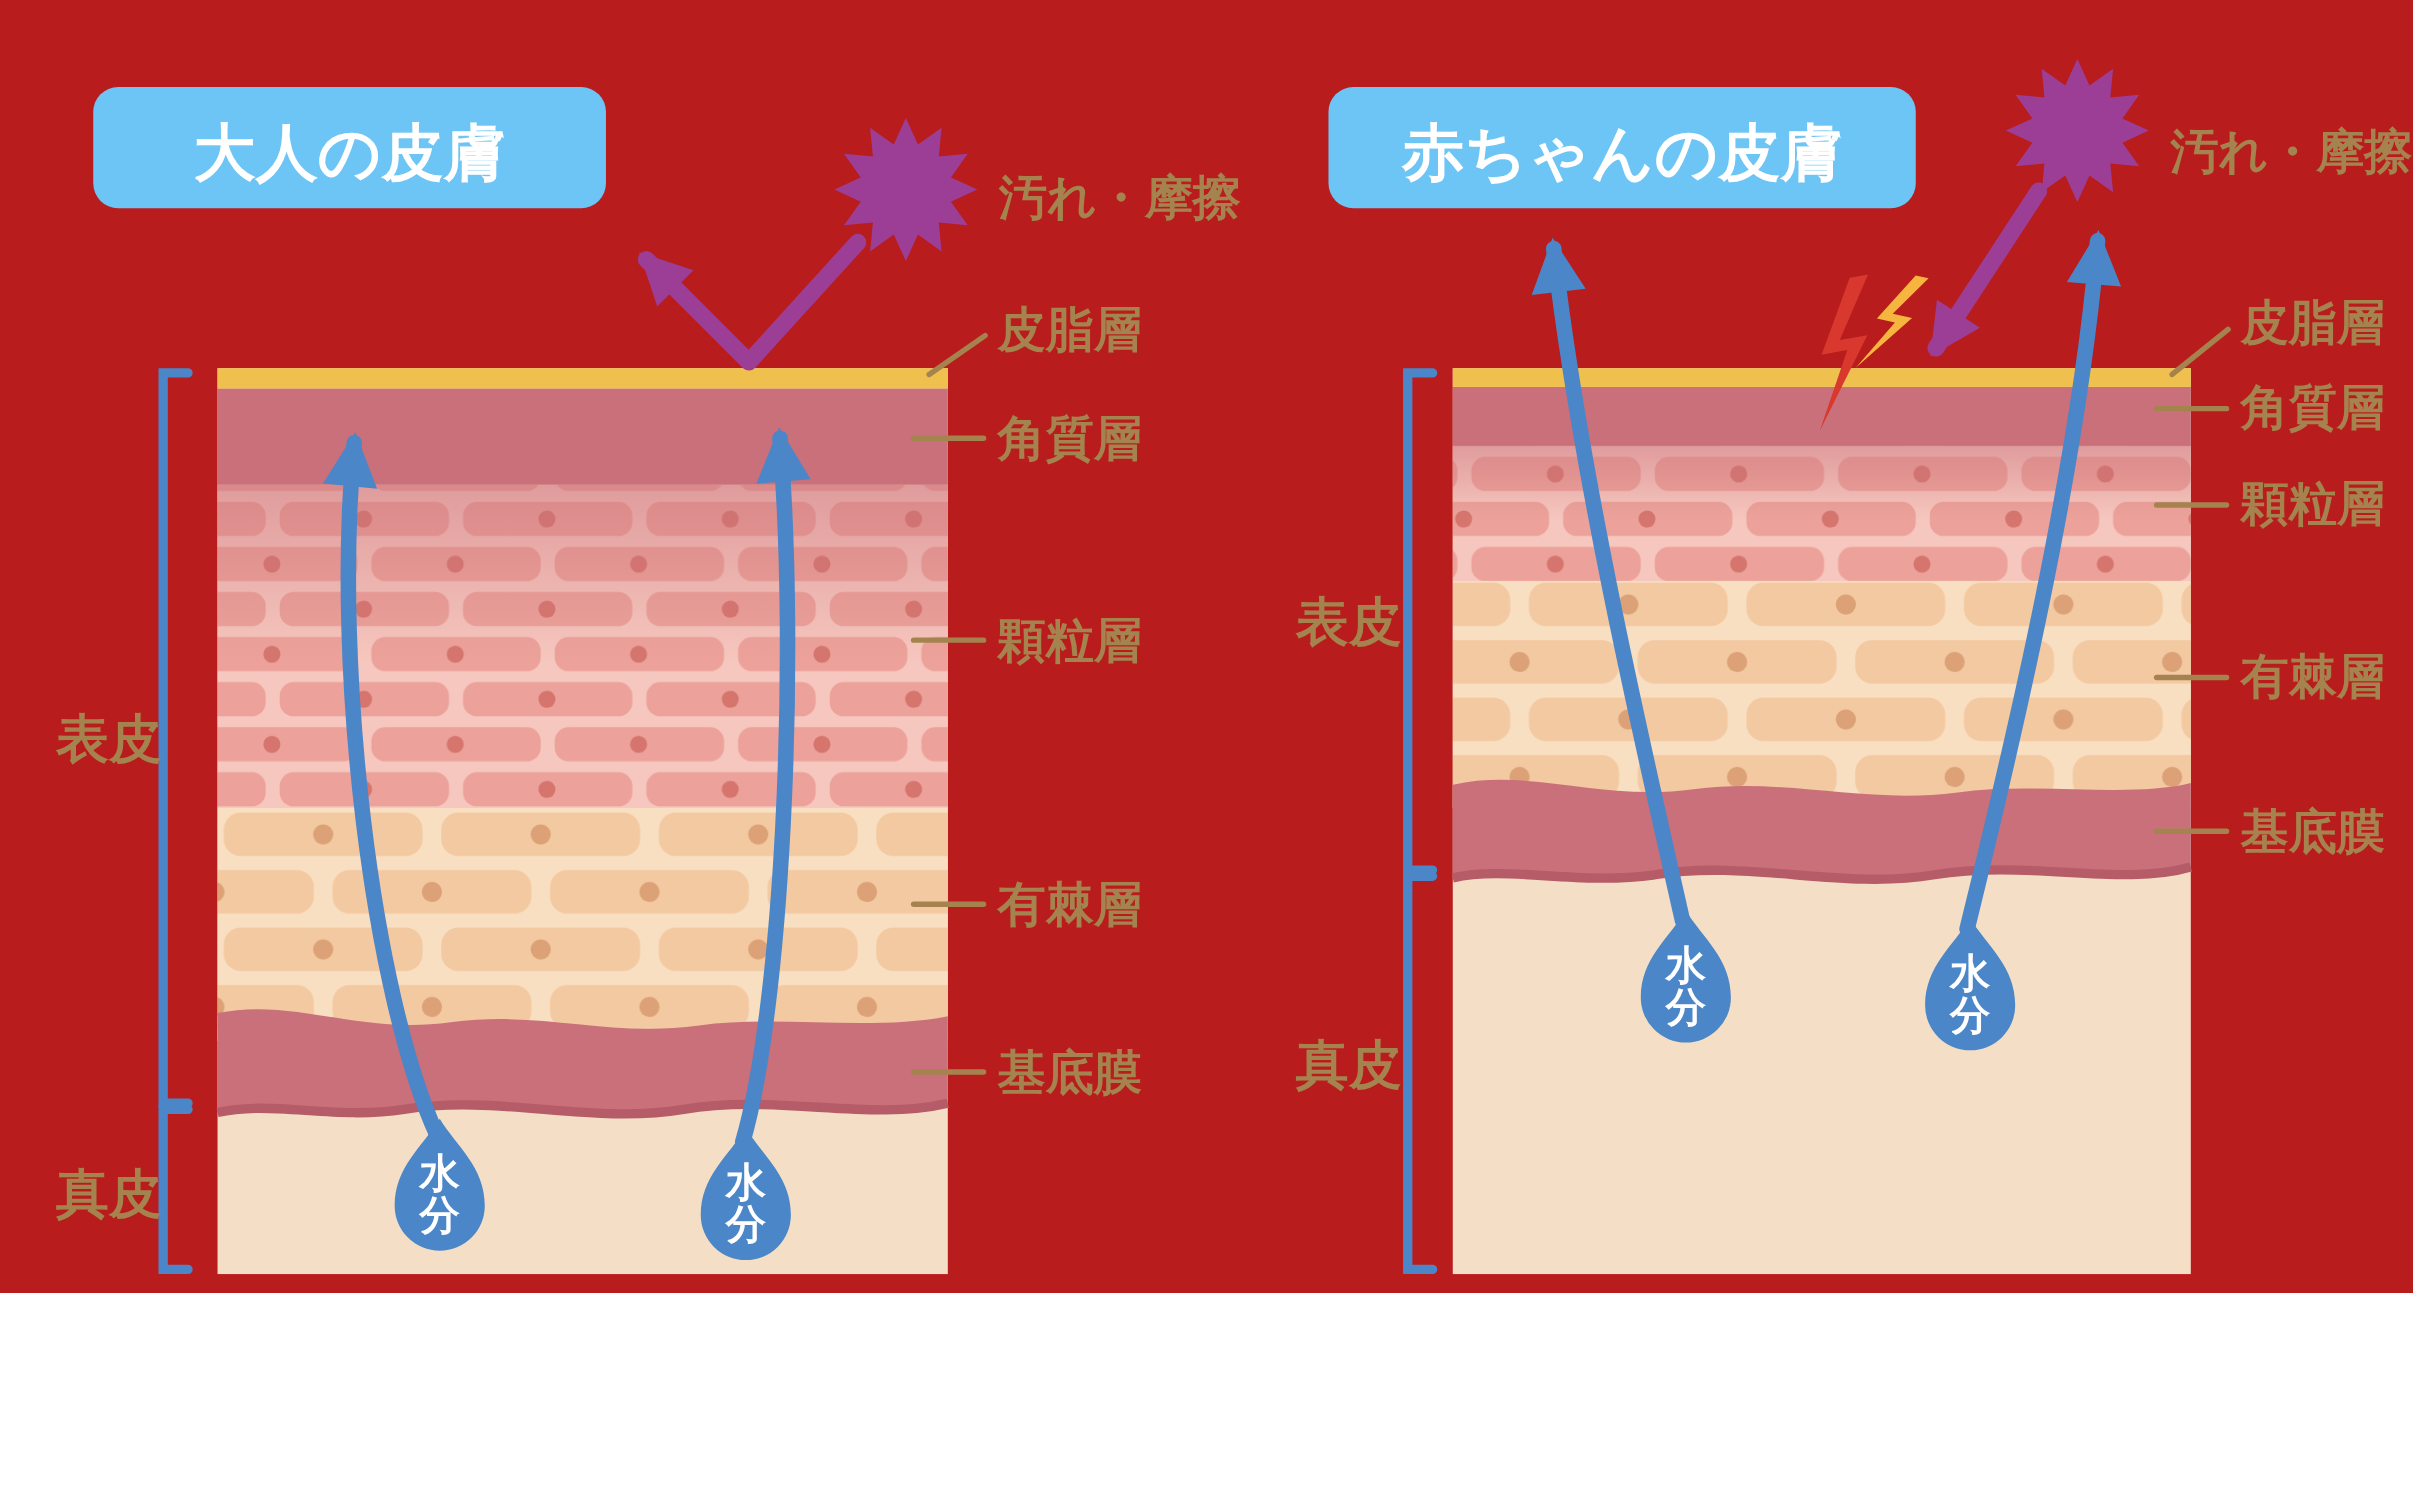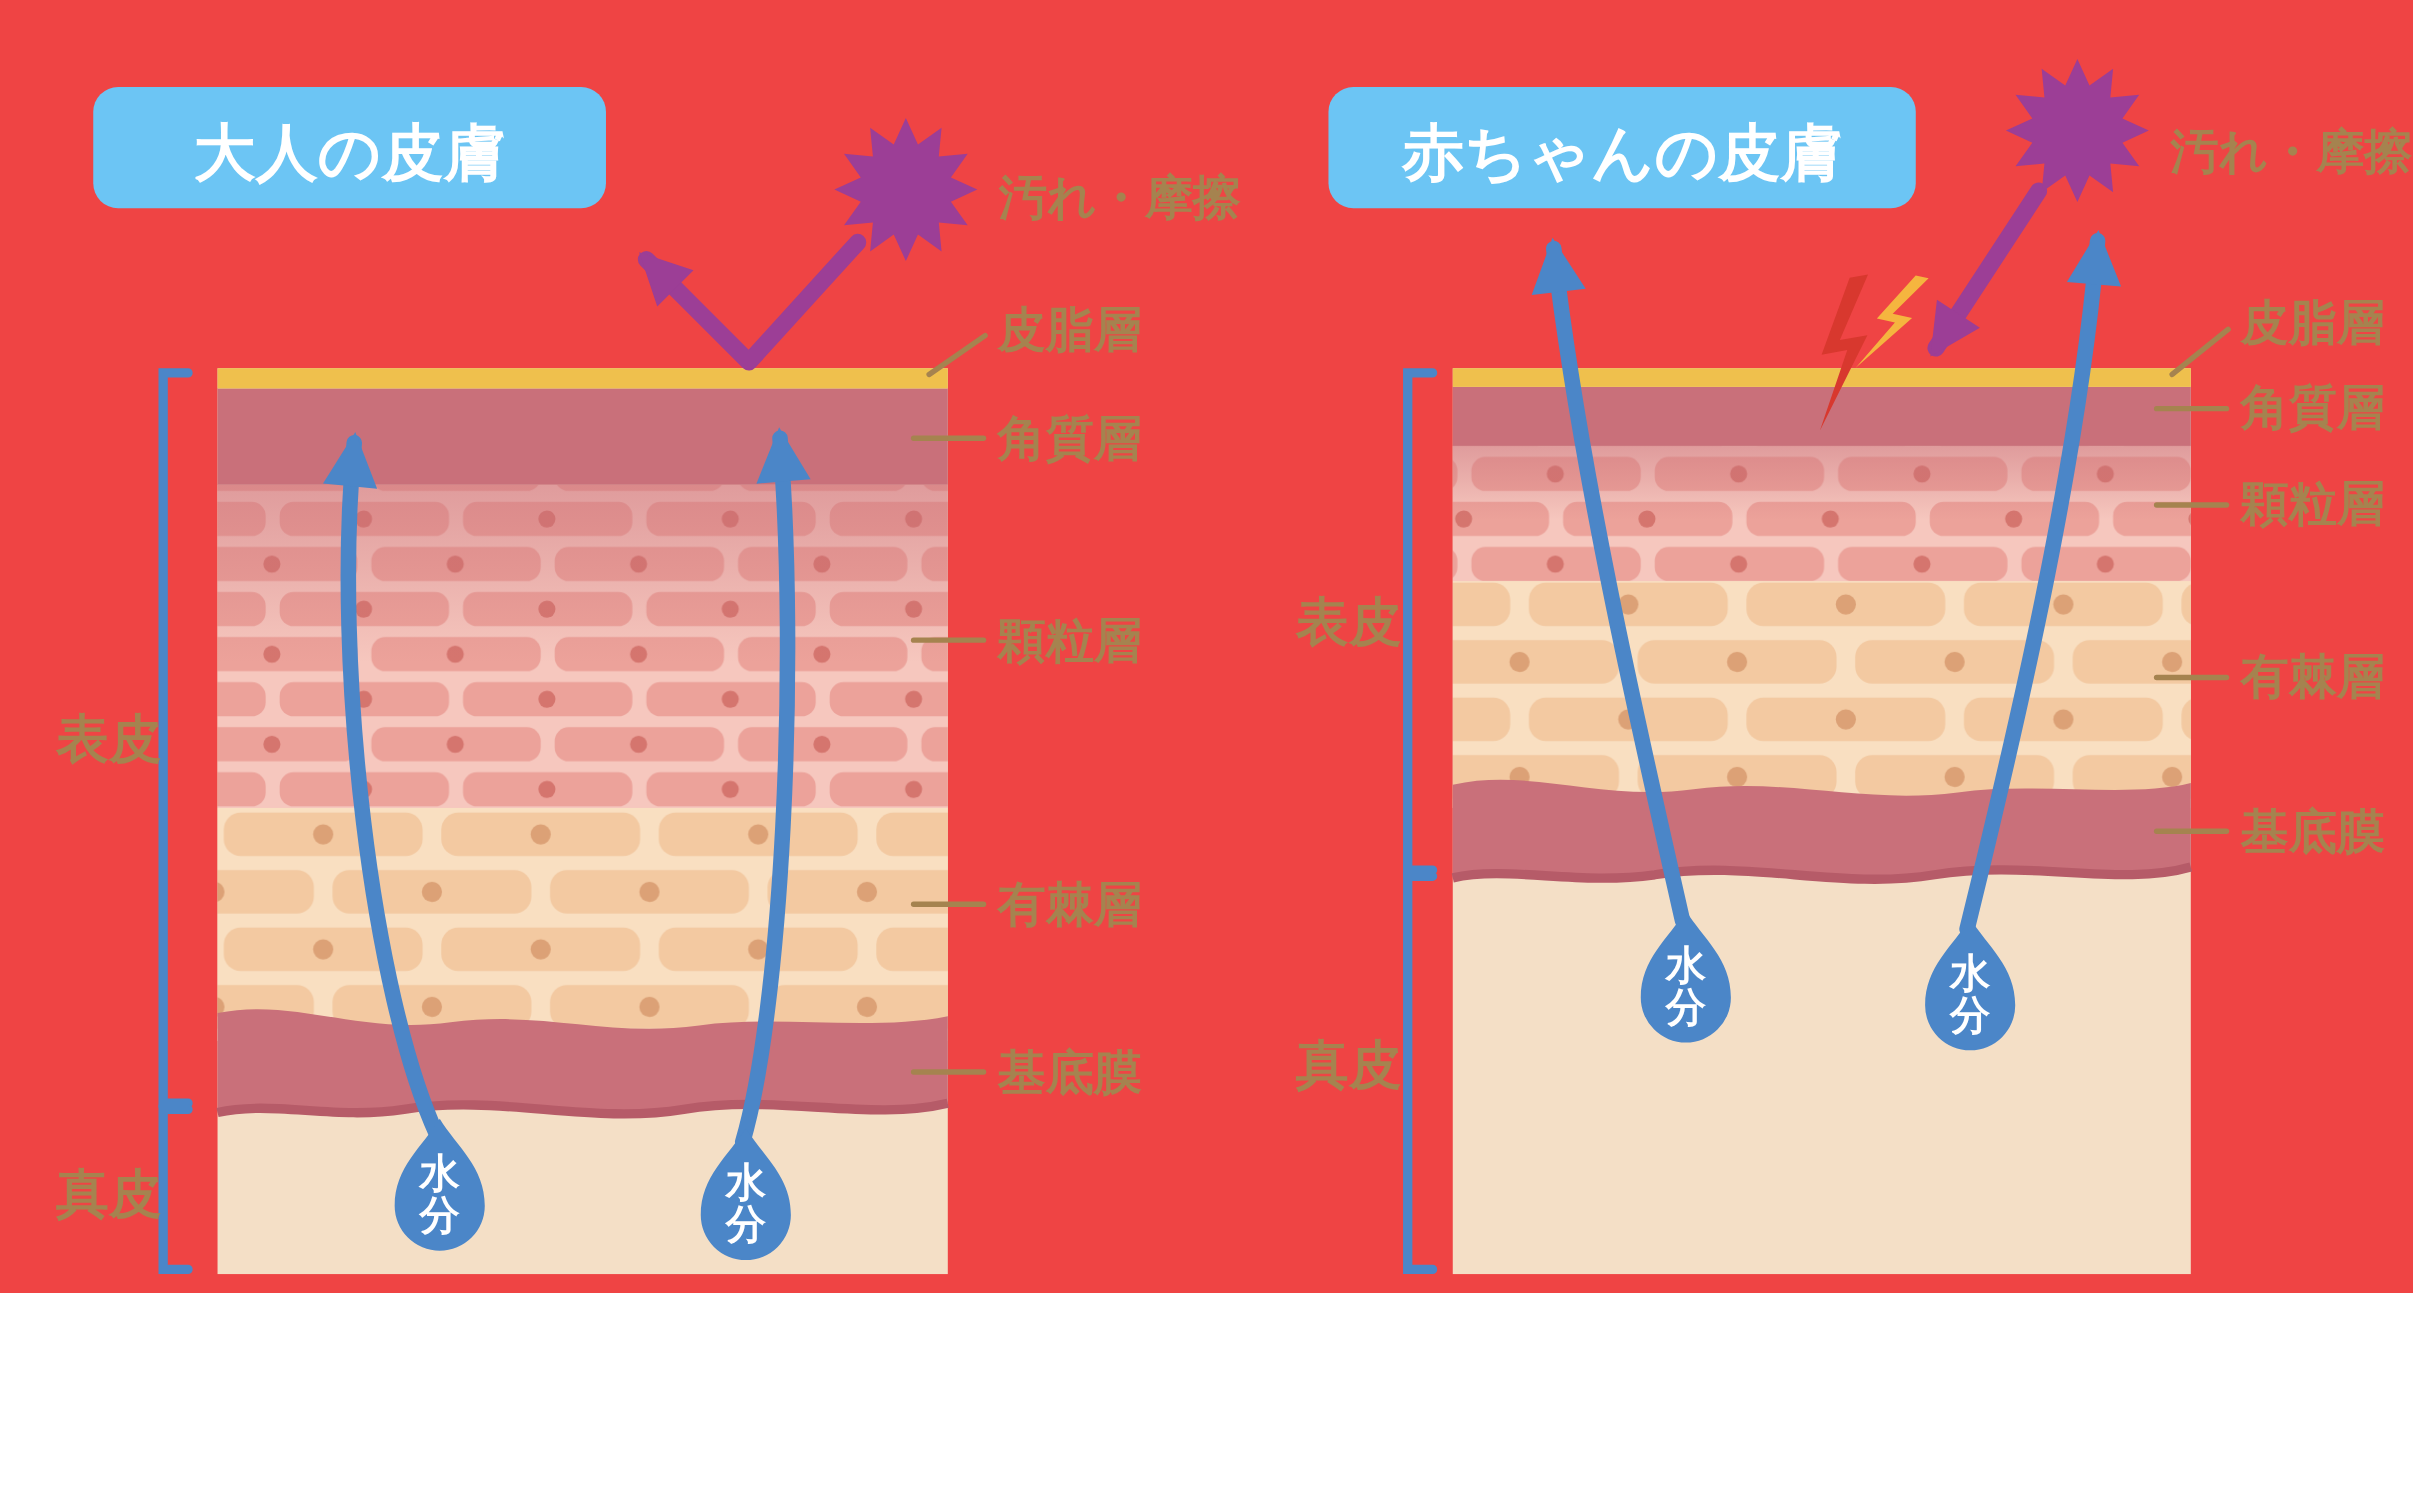--- a/index.html
+++ b/index.html
@@ -1,16 +1,16 @@
 <!DOCTYPE html>
 <html style="font-size:7.7px"><head>
 <meta charset="utf-8">
 <style>
   html,body{margin:0;padding:0;background:#ffffff;}
-  .canvas{width:100%;background:#ef4444;}
+  .canvas{width:100%;background:#b91c1c;}
   svg{display:block;width:100%;height:auto;font-family:"DejaVu Sans","Liberation Sans",sans-serif;}
   text{font-family:"DejaVu Sans","Liberation Sans",sans-serif;font-weight:bold;}
   .title-txt{fill:#ffffff;font-size:40px;}
   .lbl{fill:#a5834f;font-size:31px;}
   .bracket-lbl{fill:#a5834f;font-size:34px;}
   .burst-lbl{fill:#a5834f;font-size:31px;}
   .drop-txt{fill:#ffffff;font-size:26px;text-anchor:middle;}
   .conn{stroke:#a5834f;stroke-width:3.5;fill:none;stroke-linecap:round;}
   .bracket{stroke:#4b86c8;stroke-width:6;fill:none;stroke-linecap:round;}
   .marrow{fill:none;stroke:#4b86c8;stroke-width:10;stroke-linecap:round;}

